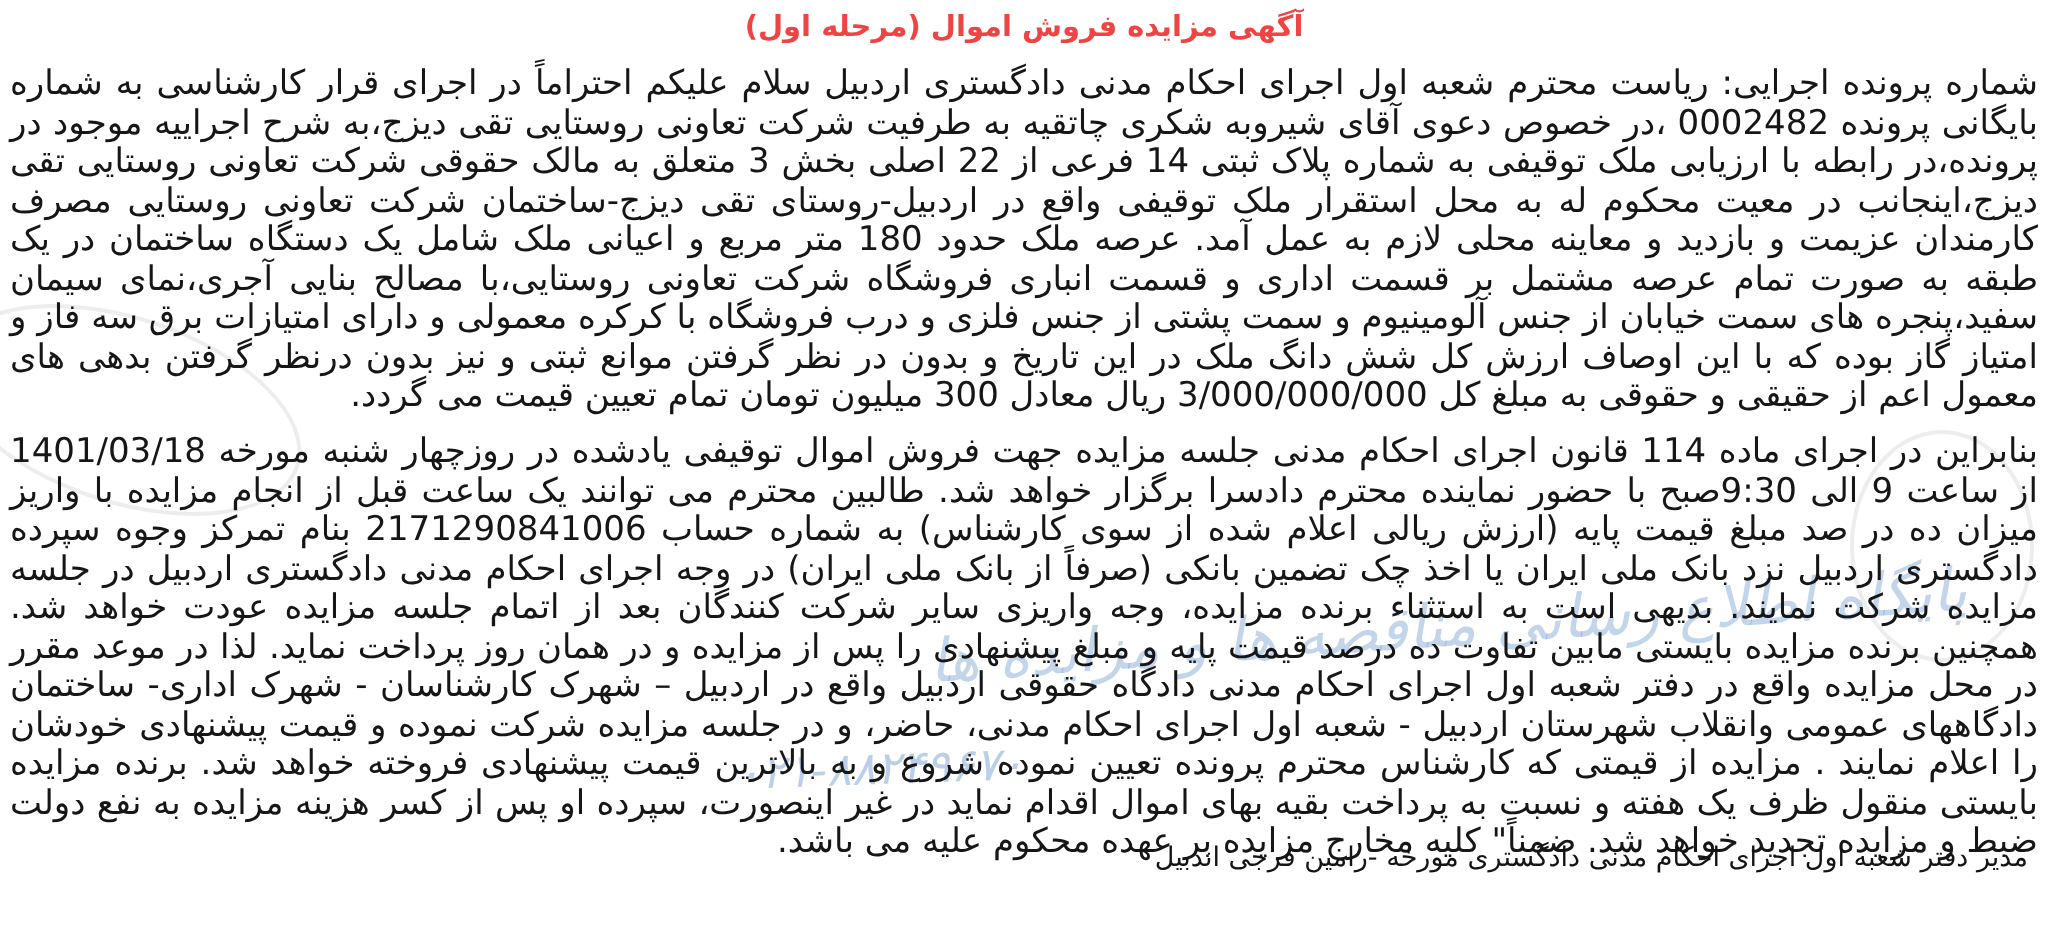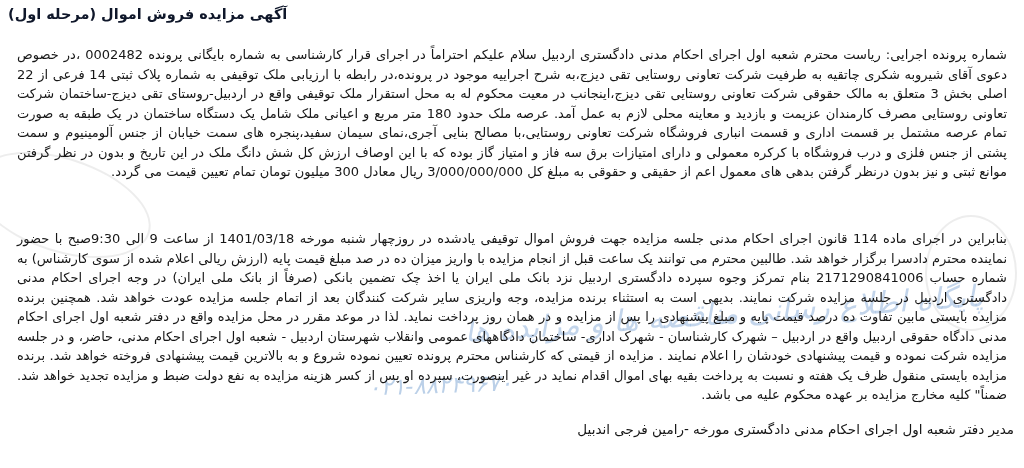--- a/index.html
+++ b/index.html
@@ -9,27 +9,27 @@
     background:#ffffff;
     overflow:hidden;
     direction:rtl;
     font-family:"DejaVu Sans",sans-serif;
     color:#1b1b1b;
   }
   .title{
     position:absolute;top:6px;right:8px;left:8px;
     margin:0;
     font-size:14.5px;font-weight:bold;
-    text-align:left;
-    color:#0f172a;
+    text-align:center;
+    color:#ef4444;
   }
   .para{
     position:absolute;left:5px;right:5px;
-    margin:12px;
-    font-size:13px;
+    margin:0;
+    font-size:17px;
     line-height:19.5px;
     text-align:justify;
     text-justify:inter-word;
     color:#161616;
     z-index:2;
   }
   .para-1{top:33px;}
   .para-2{top:217px;}
   .signature{
     position:absolute;top:421px;right:10px;left:10px;

